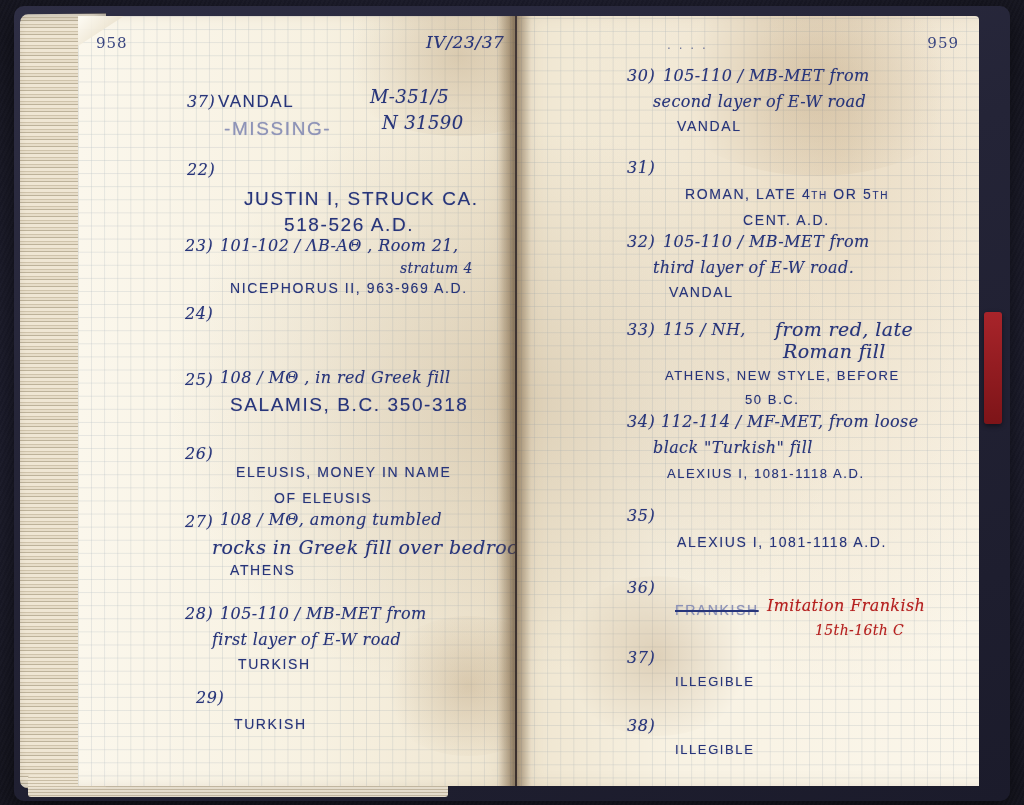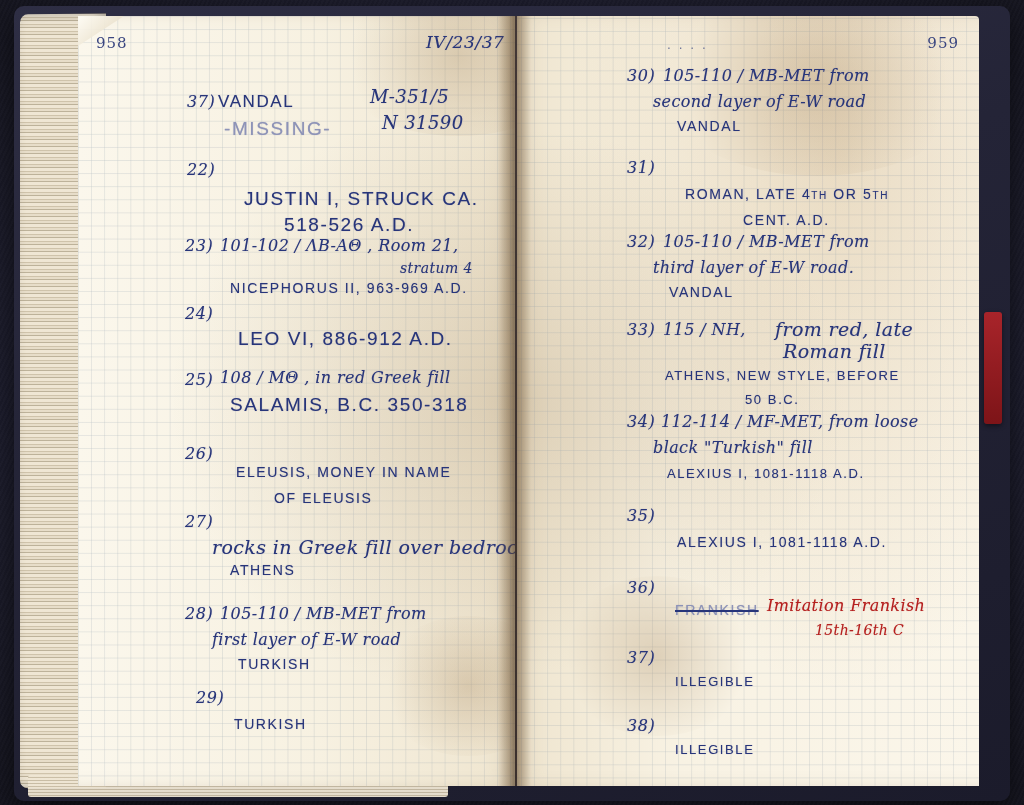--- a/index.html
+++ b/index.html
@@ -240,31 +240,31 @@
     <span class="hw s16 num" style="left:109px;top:144px;">22)</span>
     <span class="hw caps s15" style="left:166px;top:172px;">JUSTIN I, STRUCK CA.</span>
     <span class="hw caps s15" style="left:206px;top:198px;">518-526 A.D.</span>
 
     <span class="hw s16 num" style="left:107px;top:220px;">23)</span>
     <span class="hw s16" style="left:142px;top:220px;">101-102 / ΛB-AΘ , Room 21,</span>
     <span class="hw s14" style="left:322px;top:244px;">stratum 4</span>
     <span class="hw caps s14" style="left:152px;top:264px;">NICEPHORUS II, 963-969 A.D.</span>
 
     <span class="hw s16 num" style="left:107px;top:288px;">24)</span>
-    <span class="hw caps s15" style="left:160px;top:312px;">LEO VI, 886-912 A.D.</span>
 
     <span class="hw s16 num" style="left:107px;top:354px;">25)</span>
     <span class="hw s16" style="left:142px;top:352px;">108 / MΘ , in red Greek fill</span>
     <span class="hw caps s15" style="left:152px;top:378px;">SALAMIS, B.C. 350-318</span>
 
     <span class="hw s16 num" style="left:107px;top:428px;">26)</span>
     <span class="hw caps s14" style="left:158px;top:448px;">ELEUSIS, MONEY IN NAME</span>
     <span class="hw caps s14" style="left:196px;top:474px;">OF ELEUSIS</span>
 
     <span class="hw s16 num" style="left:107px;top:496px;">27)</span>
+    <span class="hw s16" style="left:142px;top:494px;">108 / MΘ, among tumbled</span>
     <span class="hw s15" style="left:134px;top:520px;">rocks in Greek fill over bedrock</span>
     <span class="hw caps s14" style="left:152px;top:546px;">ATHENS</span>
 
     <span class="hw s16 num" style="left:107px;top:588px;">28)</span>
     <span class="hw s16" style="left:142px;top:588px;">105-110 / MB-MET from</span>
     <span class="hw s16" style="left:134px;top:614px;">first layer of E-W road</span>
     <span class="hw caps s14" style="left:160px;top:640px;">TURKISH</span>
 
     <span class="hw s16 num" style="left:118px;top:672px;">29)</span>
     <span class="hw caps s14" style="left:156px;top:700px;">TURKISH</span>

